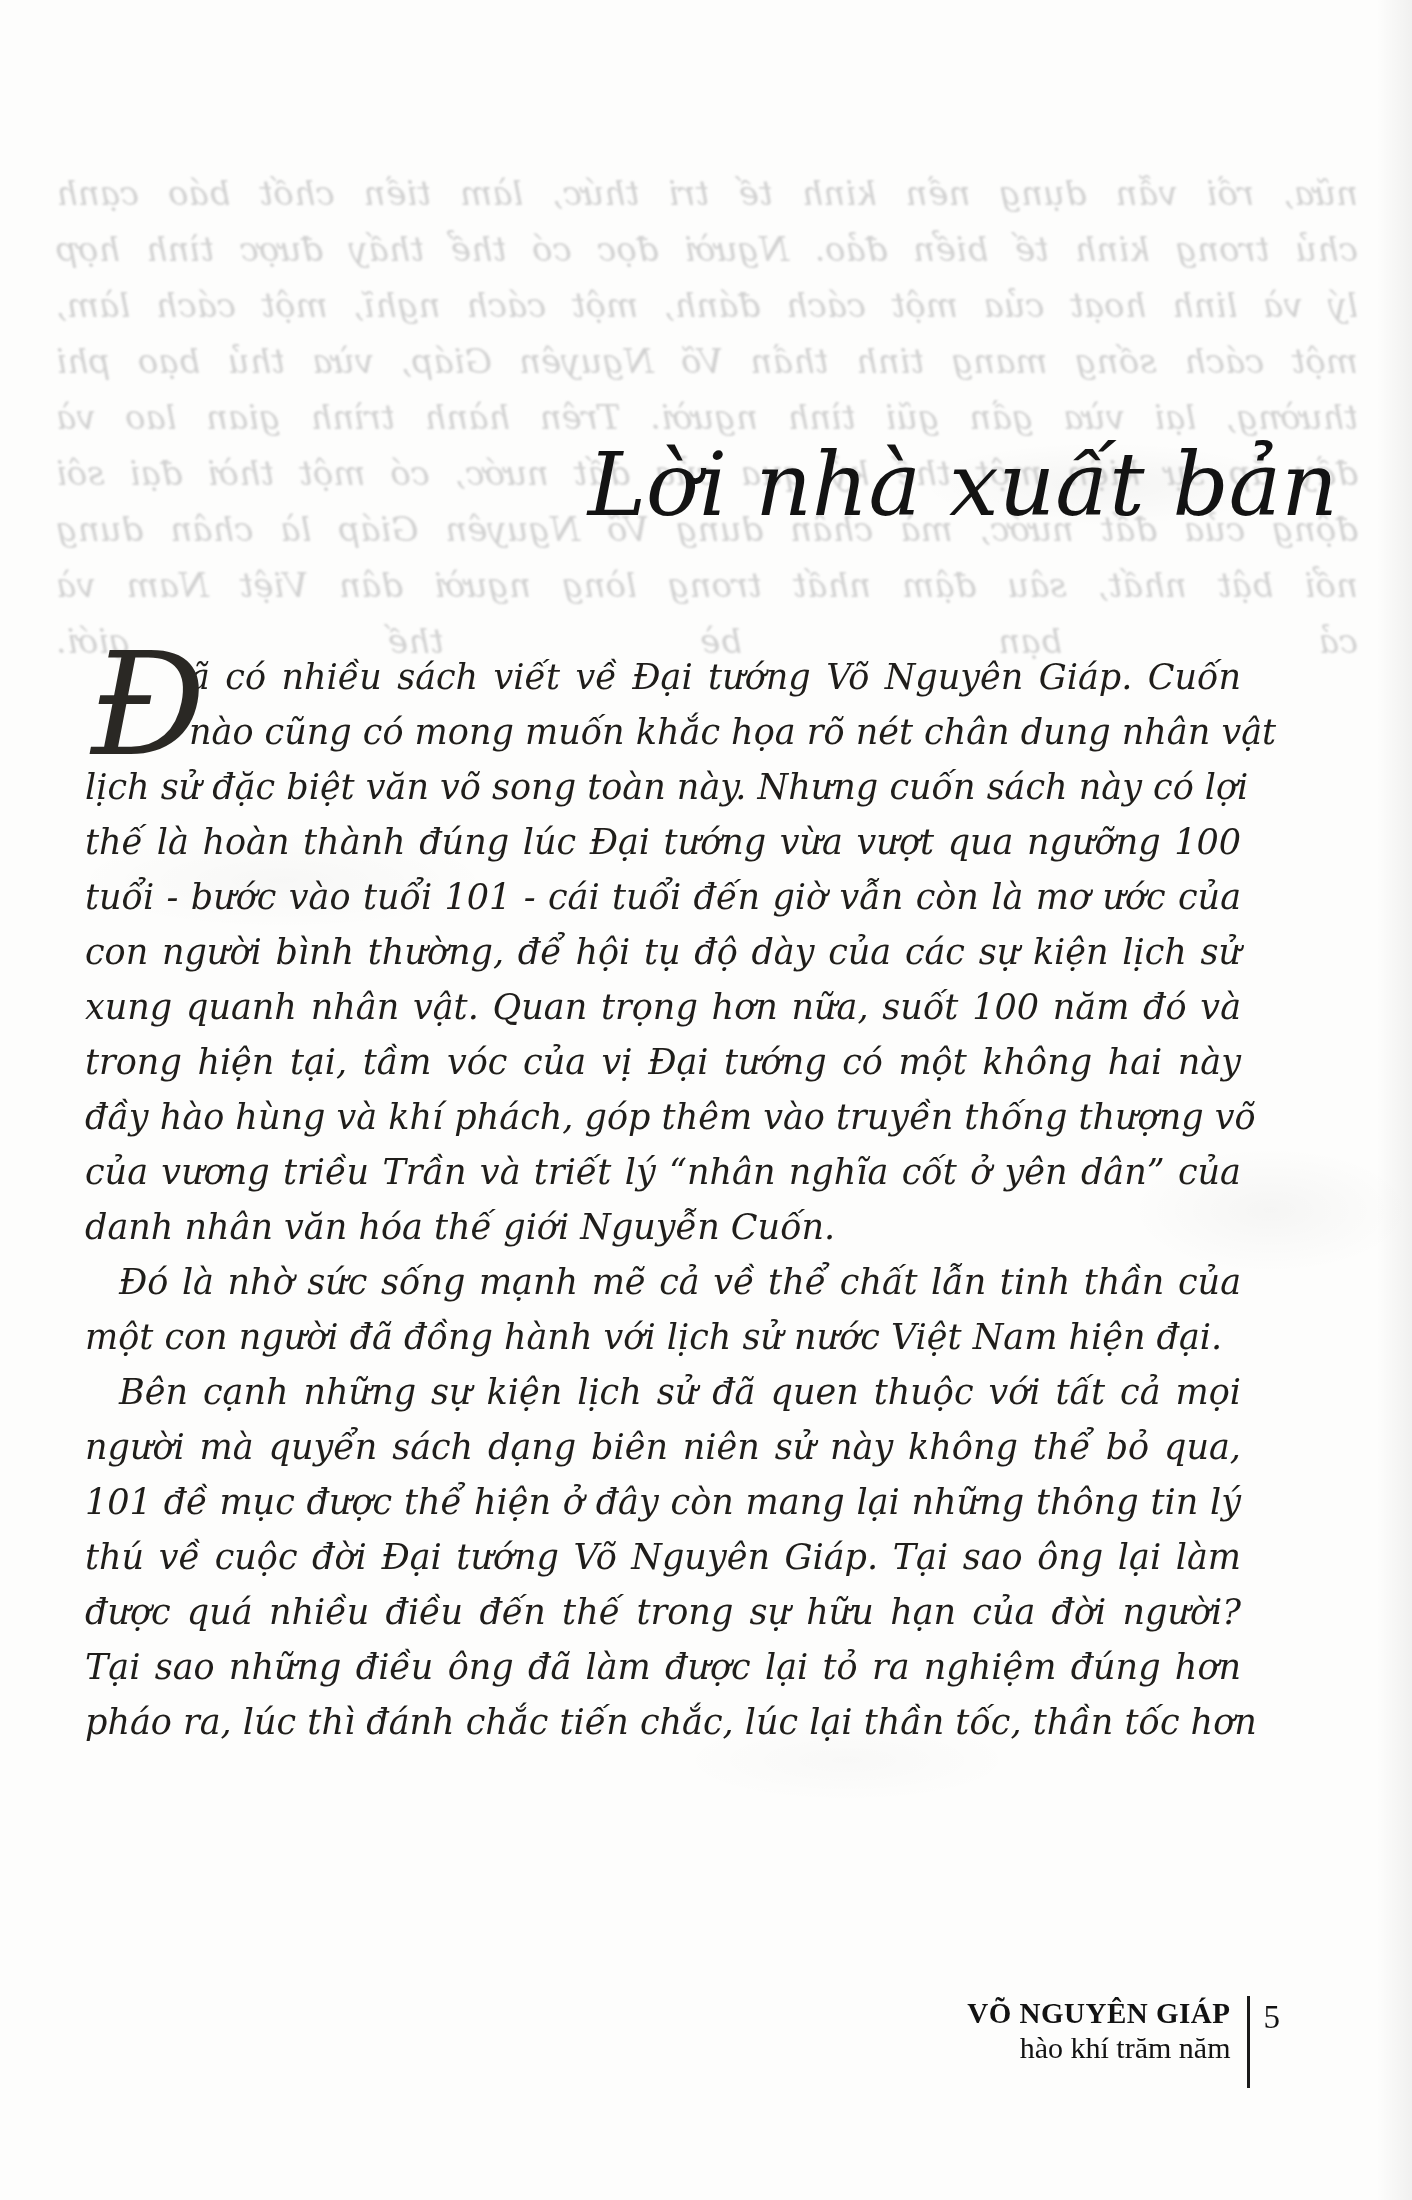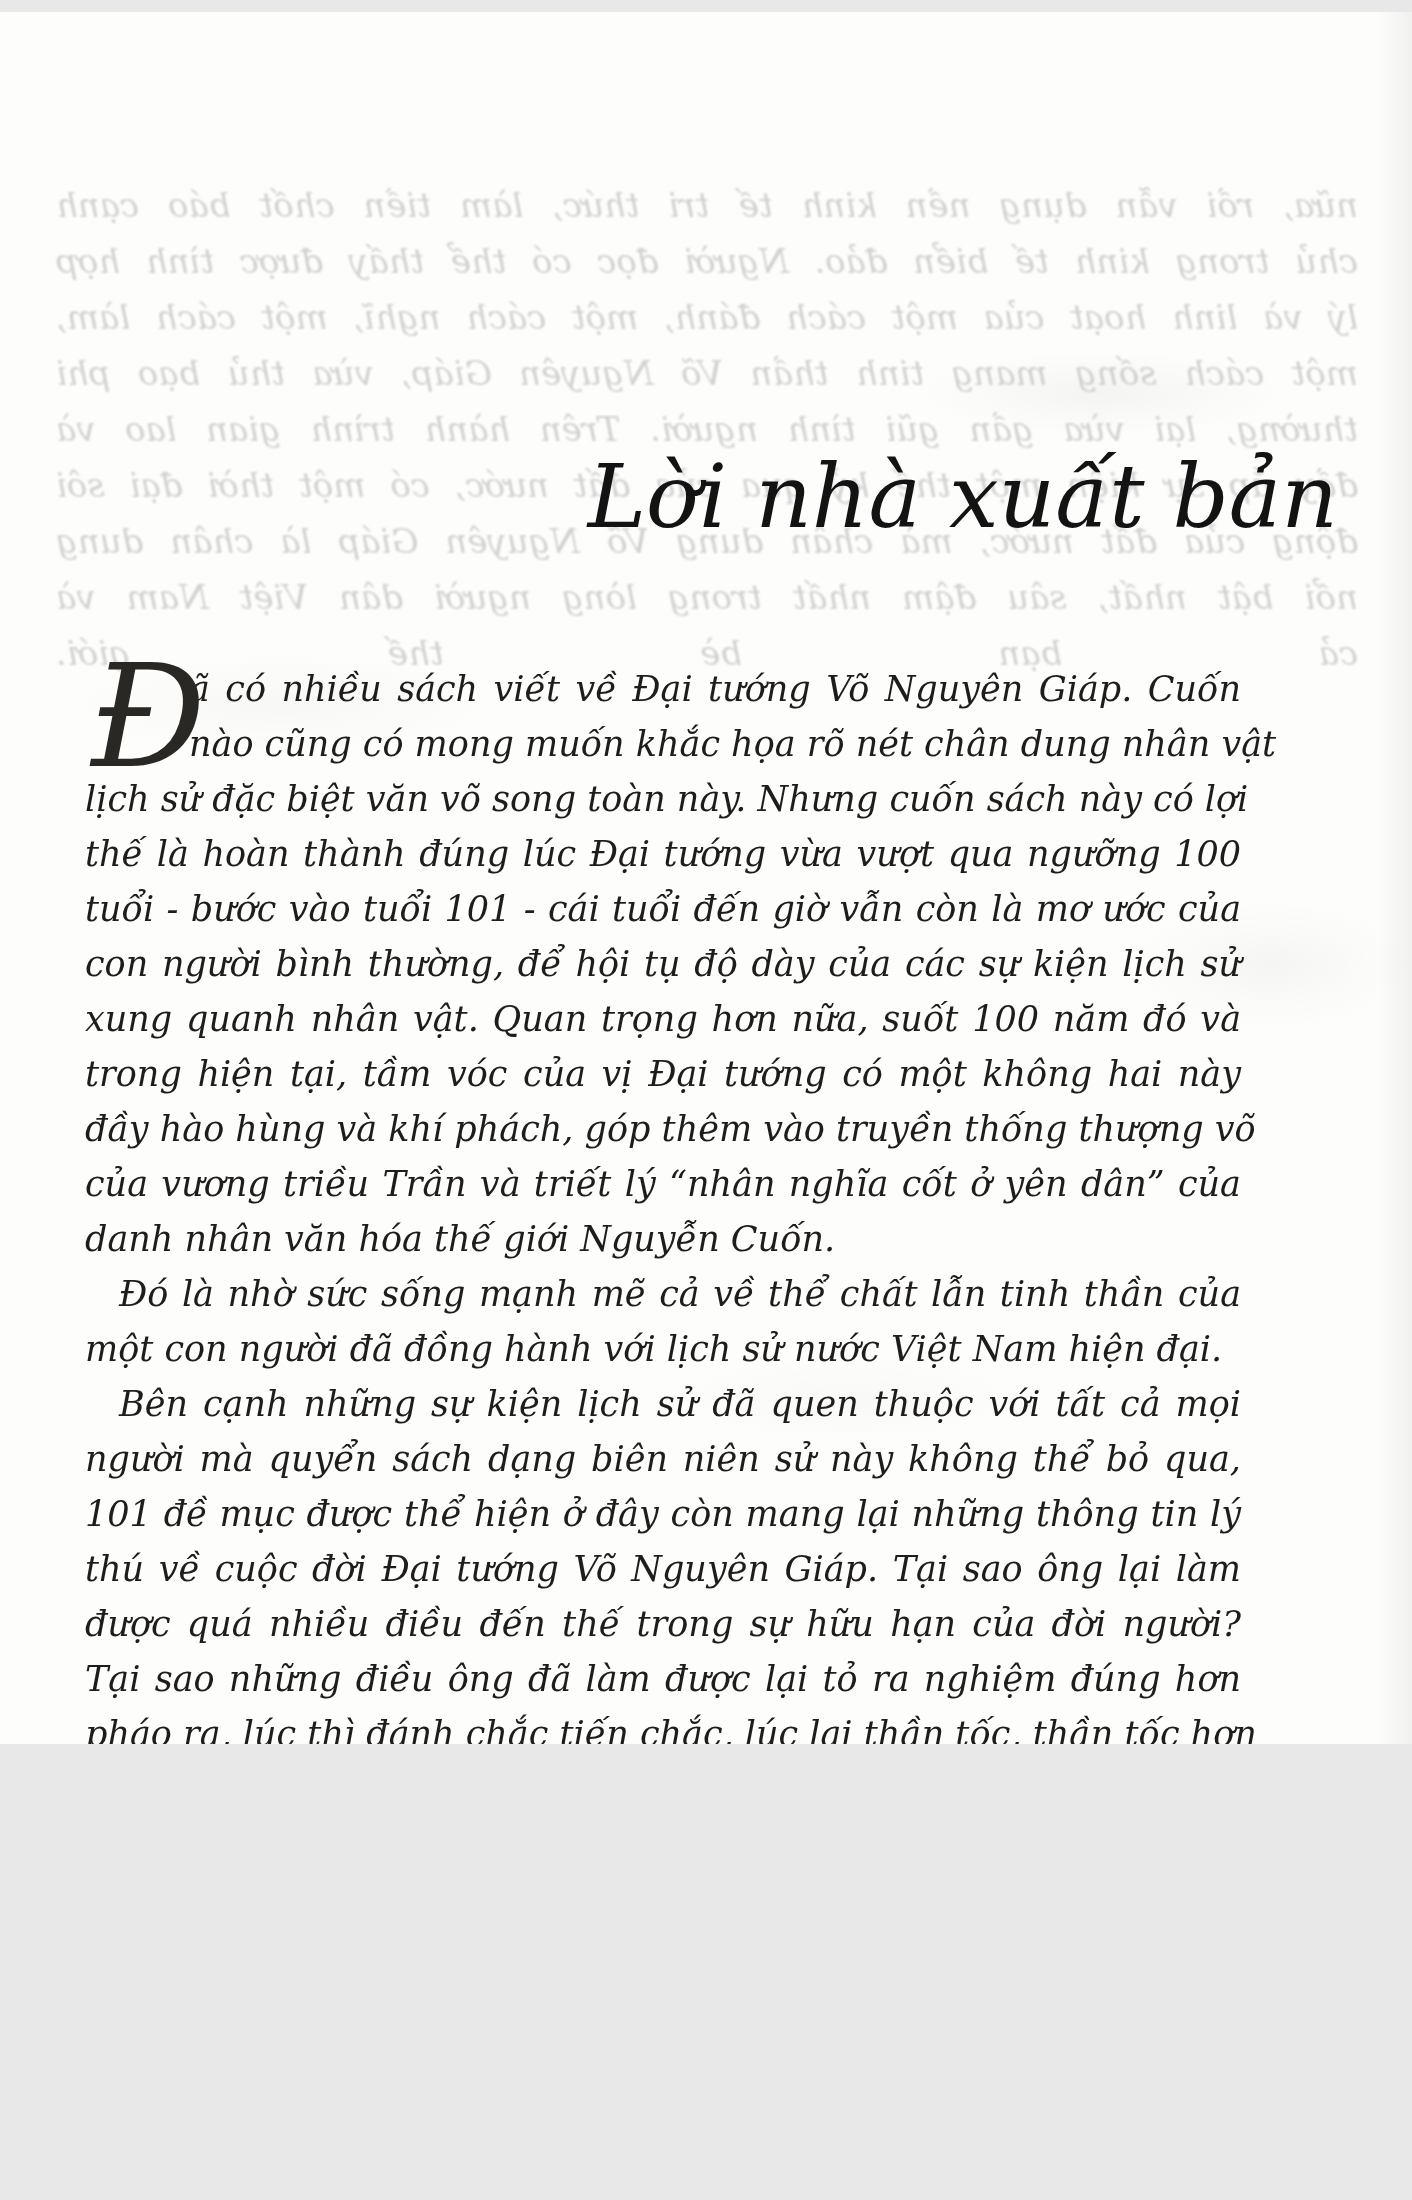--- a/index.html
+++ b/index.html
@@ -1,19 +1,19 @@
 <!DOCTYPE html>
 <html><head>
 <meta charset="utf-8">
 <style>
   html,body{margin:0;padding:0;background:#e8e8e8;}
   .page{
     position:relative;
-    width:1412px;height:1732px;
-    margin:12px auto;
+    width:1412px;height:2200px;
+    margin:0 auto;
     background-color:#fdfdfc;
     background-image:
       radial-gradient(ellipse 260px 60px at 78% 22%, rgba(0,0,0,0.035), transparent 70%),
       radial-gradient(ellipse 300px 70px at 20% 40%, rgba(0,0,0,0.025), transparent 70%),
       radial-gradient(ellipse 200px 90px at 90% 55%, rgba(0,0,0,0.03), transparent 70%),
       radial-gradient(ellipse 240px 60px at 60% 80%, rgba(0,0,0,0.02), transparent 70%),
       linear-gradient(to right, transparent 97.5%, rgba(0,0,0,0.05));
     overflow:hidden;
     font-family:"DejaVu Serif", serif;
   }
@@ -53,22 +53,22 @@
   .line.dropcap-offset{ padding-left:104px; }
   .line.first-indent{ text-indent:34px; }
   .dropcap{
     position:absolute; top:-16px; left:6px;
     font-style:italic;
     font-size:142px; line-height:1;
     color:#2a2824;
   }
   
   .footer{
-    position:absolute; top:1948px; right:132px;
-    display:flex; flex-direction:column; align-items:flex-start;
+    position:absolute; top:1996px; right:132px;
+    display:flex; flex-direction:row; align-items:flex-start;
     color:#121212;
     font-family:"Liberation Serif", serif;
   }
   .footer-text{ display:flex; flex-direction:column; align-items:flex-end; }
   .footer-book{ font-weight:700; font-size:29px; line-height:34px; letter-spacing:.5px; }
   .footer-sub{ font-weight:400; font-size:30px; line-height:36px; }
   .footer-divider{ width:3px; height:92px; background:#1a1a1a; margin:0 14px 0 16px; }
   .footer-page{ font-size:33px; line-height:38px; padding-top:2px; }
 </style>
 </head>

